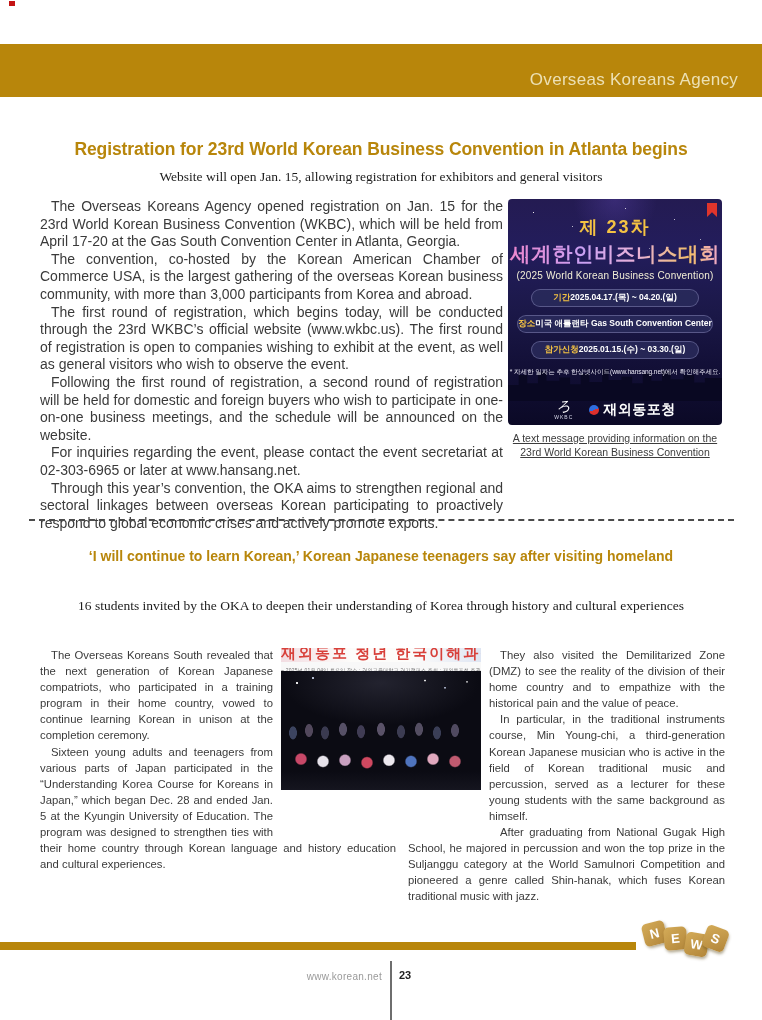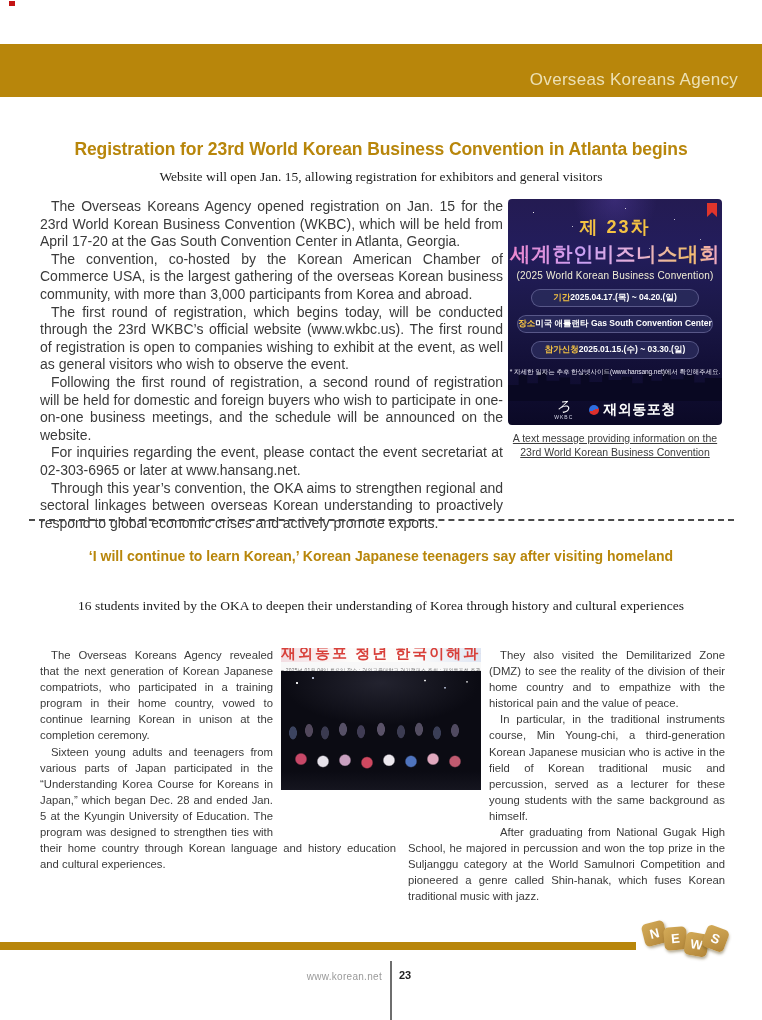--- a/index.html
+++ b/index.html
@@ -145,21 +145,21 @@
 
   <h1 class="headline1">Registration for 23rd World Korean Business Convention in Atlanta begins</h1>
   <div class="subhead subhead1">Website will open Jan. 15, allowing registration for exhibitors and general visitors</div>
 
   <div class="body1">
     <p class="para">The Overseas Koreans Agency opened registration on Jan. 15 for the 23rd World Korean Business Convention (WKBC), which will be held from April 17-20 at the Gas South Convention Center in Atlanta, Georgia.</p>
     <p class="para">The convention, co-hosted by the Korean American Chamber of Commerce USA, is the largest gathering of the overseas Korean business community, with more than 3,000 participants from Korea and abroad.</p>
     <p class="para">The first round of registration, which begins today, will be conducted through the 23rd WKBC’s official website (www.wkbc.us). The first round of registration is open to companies wishing to exhibit at the event, as well as general visitors who wish to observe the event.</p>
     <p class="para">Following the first round of registration, a second round of registration will be held for domestic and foreign buyers who wish to participate in one-on-one business meetings, and the schedule will be announced on the website.</p>
     <p class="para">For inquiries regarding the event, please contact the event secretariat at 02-303-6965 or later at www.hansang.net.</p>
-    <p class="para">Through this year’s convention, the OKA aims to strengthen regional and sectoral linkages between overseas Korean understanding to proactively respond to global economic crises and actively promote exports.</p>
+    <p class="para">Through this year’s convention, the OKA aims to strengthen regional and sectoral linkages between overseas Korean participating to proactively respond to global economic crises and actively promote exports.</p>
   </div>
 
   <div class="poster">
     <div class="p-bookmark"></div>
     <div class="p-no">제 23차</div>
     <div class="p-main">세계한인비즈니스대회</div>
     <div class="p-en">(2025 World Korean Business Convention)</div>
     <div class="p-row">
       <span class="p-label">기간</span>
       <span class="p-val">2025.04.17.(목) ~ 04.20.(일)</span>
@@ -188,21 +188,21 @@
 
   <div class="caption caption1">A text message providing information on the 23rd World Korean Business Convention</div>
 
   <div class="divider"></div>
 
   <h2 class="headline2">‘I will continue to learn Korean,’ Korean Japanese teenagers say after visiting homeland</h2>
   <div class="subhead subhead2">16 students invited by the OKA to deepen their understanding of Korea through history and cultural experiences</div>
 
   <div class="a2col a2-left">
     <div class="spacer-r"></div>
-    <p class="para">The Overseas Koreans Agency revealed that the next generation of Korean Japanese compatriots, who participated in a training program in their home country, vowed to continue learning Korean in unison at the completion ceremony.</p>
+    <p class="para">The Overseas Koreans South revealed that the next generation of Korean Japanese compatriots, who participated in a training program in their home country, vowed to continue learning Korean in unison at the completion ceremony.</p>
     <p class="para">Sixteen young adults and teenagers from various parts of Japan participated in the “Understanding Korea Course for Koreans in Japan,” which began Dec. 28 and ended Jan. 5 at the Kyungin University of Education. The program was designed to strengthen ties with their home country through Korean language and history education and cultural experiences.</p>
   </div>
 
   <div class="photo2">
     <div class="banner1">
       <span>재외동포 청년 한국이해과정</span>
     </div>
     <div class="banner2">
       <span>~ 2025년 01월 04일 토요일   장소 : 경인교육대학교 경기캠퍼스   주최 : 재외동포청   주관</span>
     </div>

